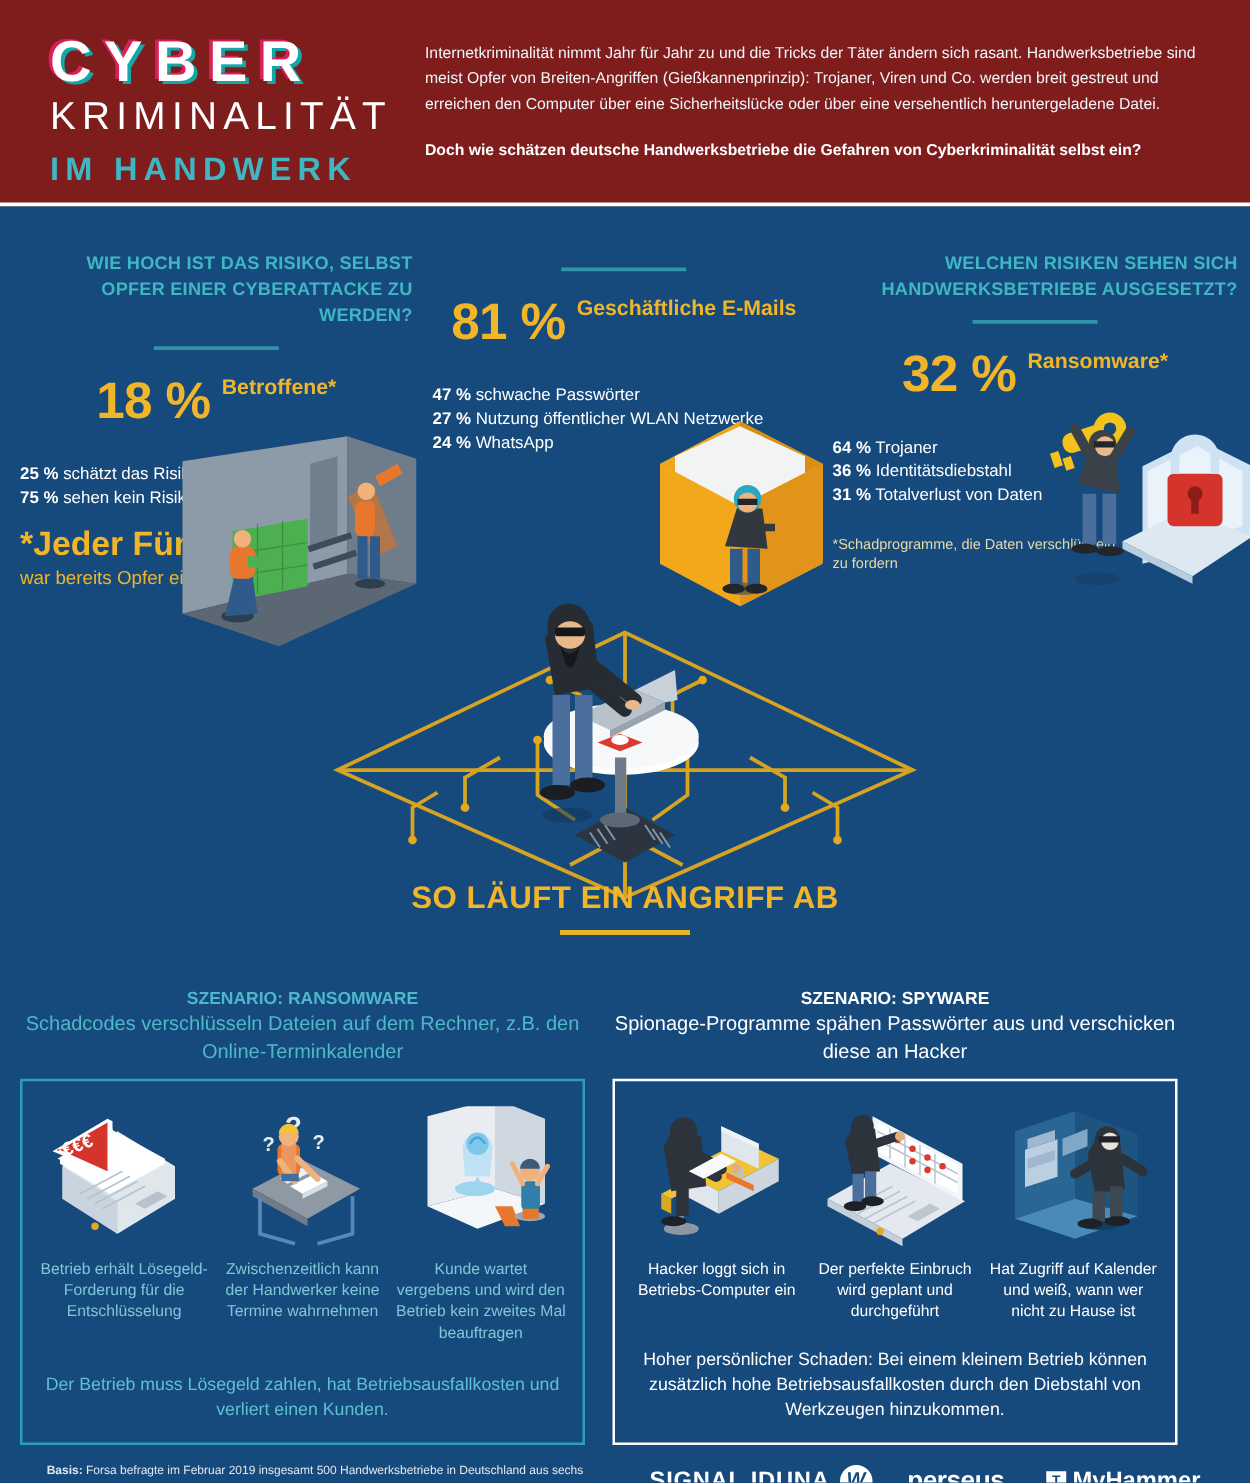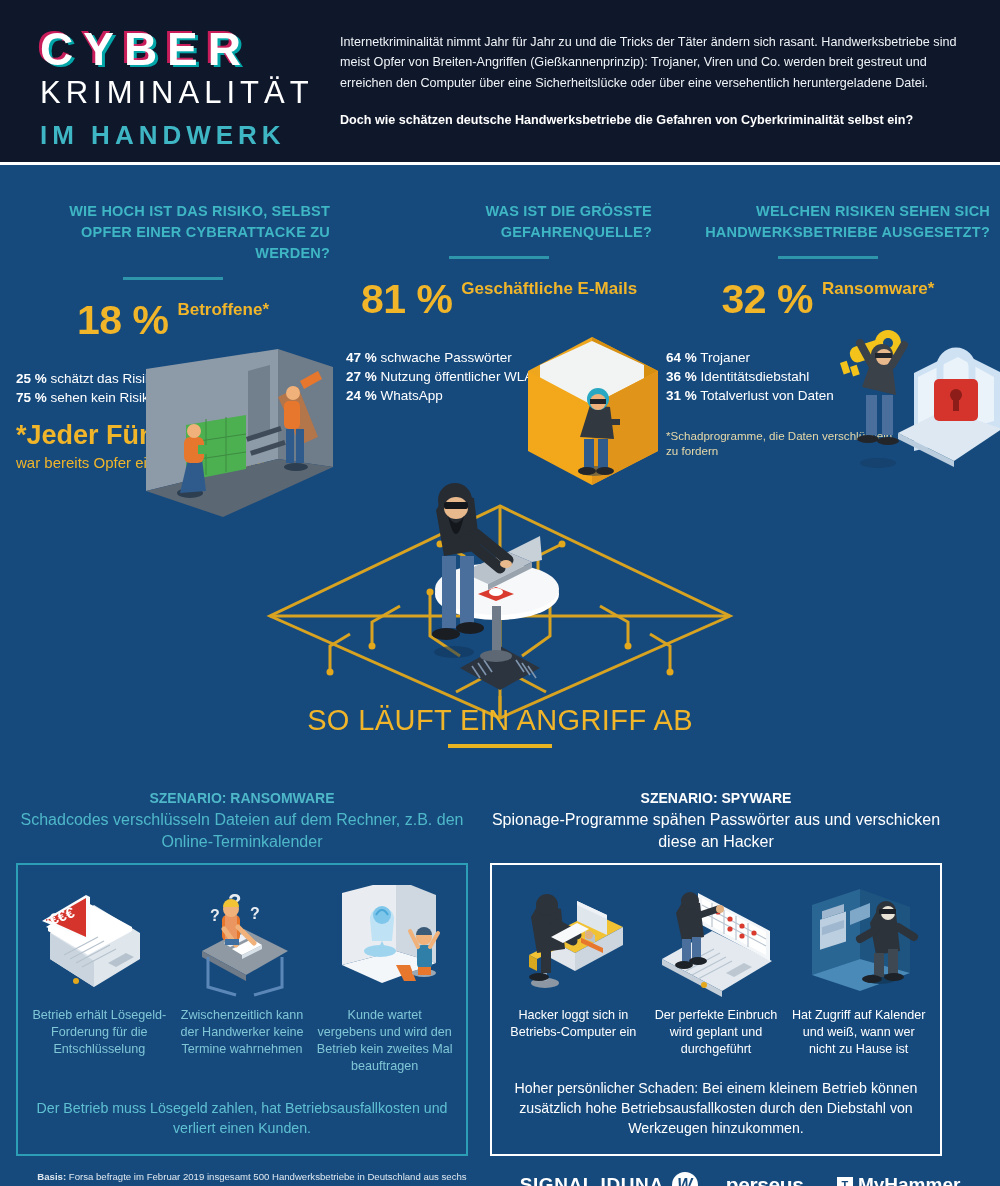--- a/index.html
+++ b/index.html
@@ -8,21 +8,21 @@
     background: #164a7d;
     font-family: "Liberation Sans", sans-serif;
     color: #ffffff;
     overflow: hidden;
     position: relative;
   }
 
   
   .header {
     height: 165px;
-    background: #0f172a;
+    background: #7f1d1d;
     display: flex;
     align-items: flex-start;
     padding: 18px 22px 4px 22px;
     position: relative;
     border-bottom: 3px solid #ffffff;
   }
   .logo-block { width: 300px; padding-left: 18px; padding-top: 8px; }
   .logo-cyber {
     font-size: 46px; font-weight: bold; letter-spacing: 10px;
     color: #ffffff; position: relative; line-height: 1.0;
@@ -87,22 +87,22 @@
     margin-top: 22px; font-size: 11.6px; line-height: 1.38; color: #e6d9a8;
   }
 
   
   .ill { position: absolute; }
 
   
   .center-sec { position: relative; height: 310px; margin-top: 4px; }
   .angriff-title {
     position: absolute; left: 0; right: 0; top: 228px;
-    text-align: center; color: #f1b52a; font-size: 29px;
-    font-weight: normal; letter-spacing: 0.4px;
+    text-align: center; color: #f1b52a; font-size: 25px;
+    font-weight: bold; letter-spacing: 0.4px;
   }
   .angriff-rule {
     position: absolute; left: 50%; transform: translateX(-50%);
     top: 268px; width: 104px; height: 4px; background: #e8b422;
   }
 
   
   .scen-wrap { display: flex; gap: 22px; padding: 0 16px; margin-top: 4px; }
   .scen { width: 452px; }
   .scen-title { text-align: center; font-weight: bold; font-size: 14px; }
@@ -233,21 +233,20 @@
           <polygon points="172,40 190,30 194,38 176,48" fill="#e8772e"></polygon>
         </g>
         <g fill="#3f4b58">
           <rect x="118" y="96" width="36" height="5" transform="rotate(-18 118 96)"></rect>
           <rect x="122" y="110" width="36" height="5" transform="rotate(-18 122 110)"></rect>
         </g>
       </svg>
     </div>
 
     <div class="col col-2">
-      <div class="q-head">WAS IST DIE GRÖSSTE GEFAHRENQUELLE?</div>
       <div class="rule"></div>
       <div class="big-stat">
         <span class="big-num">81 %</span>
         <span class="big-label">Geschäftliche E-Mails</span>
       </div>
       <div class="stat-list">
         <div>
           <span class="pct">47 %</span>
           <span>schwache Passwörter</span>
         </div>

